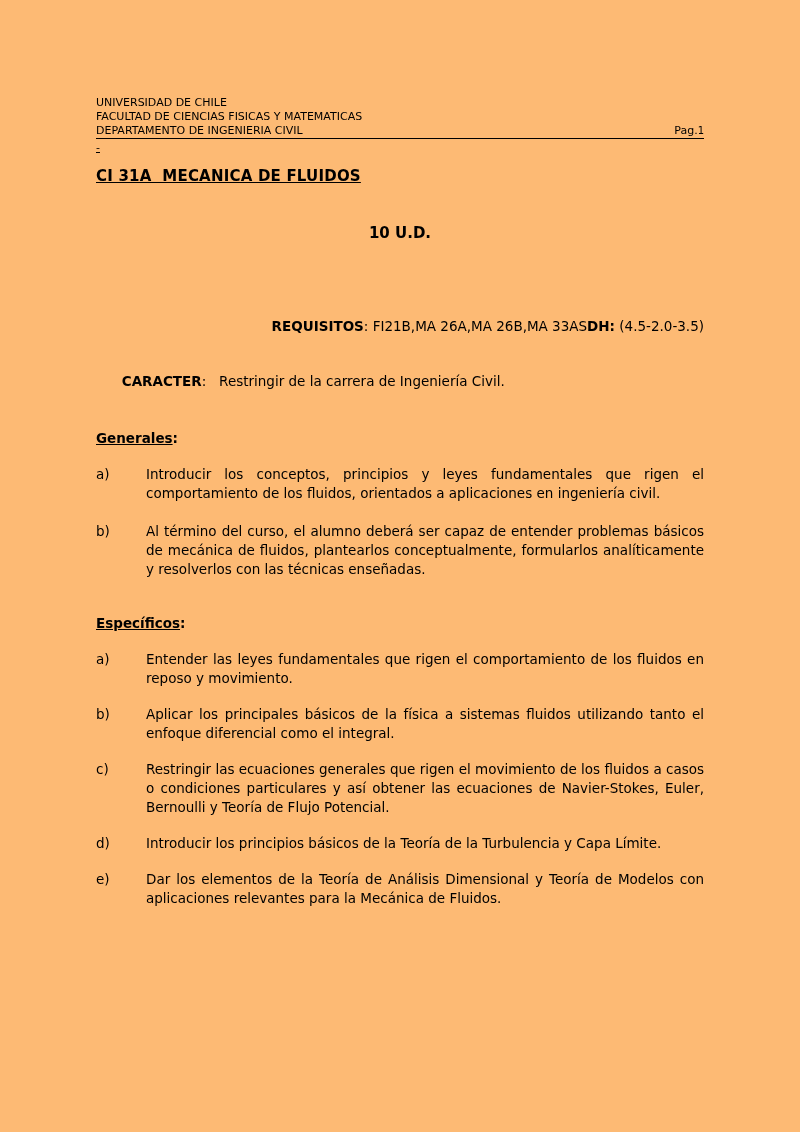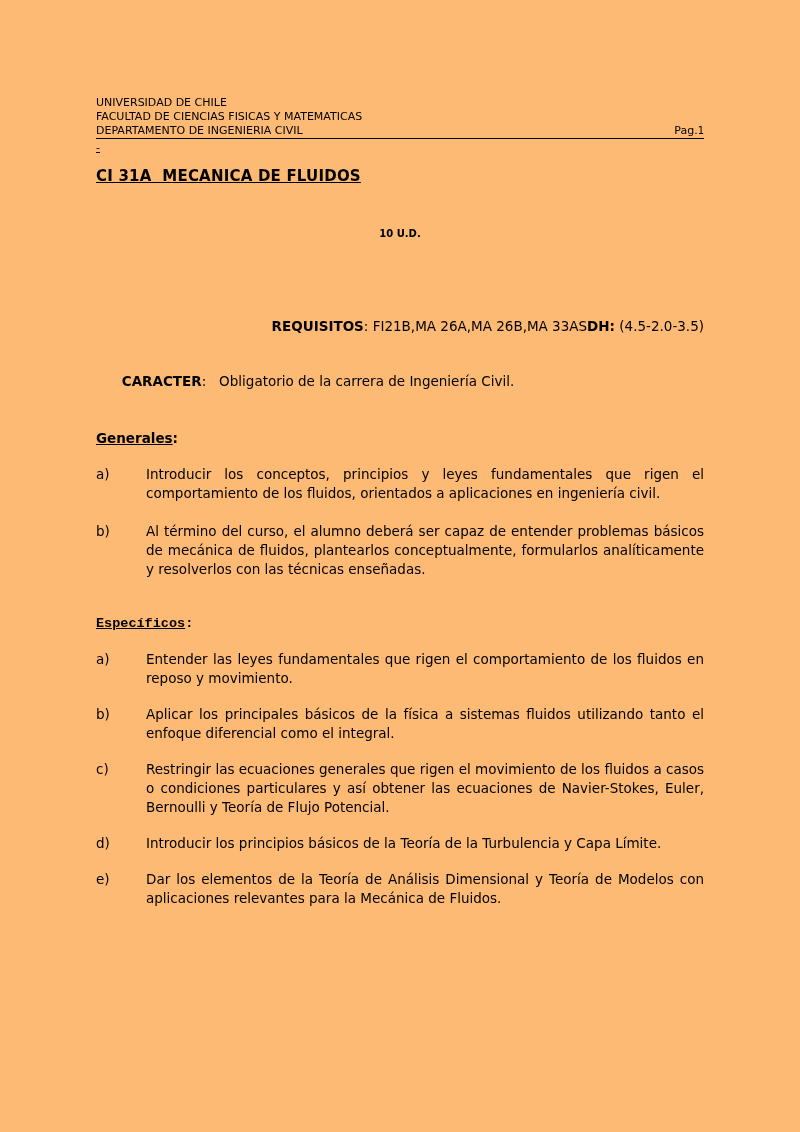--- a/index.html
+++ b/index.html
@@ -48,21 +48,21 @@
     font-size: 15px;
     font-weight: bold;
     text-decoration: underline;
     line-height: 19px;
     white-space: pre-wrap;
     letter-spacing: 0.2px;
   }
   .doc-units {
     margin-top: 38px;
     text-align: center;
-    font-size: 10px;
+    font-size: 15px;
     font-weight: bold;
     line-height: 19px;
   }
   
   .body-text { font-size: 13.5px; line-height: 19px; }
   .row-req {
     margin-top: 74px;
     display: flex;
     justify-content: flex-end;
   }
@@ -82,21 +82,21 @@
     line-height: 19px;
   }
   .list-item .lbl {
     width: 50px;
     flex: 0 0 50px;
   }
   .list-item .txt {
     flex: 1;
     text-align: justify;
   }
-  .gap-lg { margin-top: 35px; font-family: Liberation Mono, monospace; }
+  .gap-lg { margin-top: 35px; }
   .gap-md { margin-top: 19px; }
   .pre { white-space: pre-wrap; }
 </style>
 </head>
 <body>
 
 <div class="page">
   <div class="content">
 
     <div>
@@ -112,21 +112,21 @@
     <div class="doc-title">CI 31A  MECANICA DE FLUIDOS</div>
 
     <div class="doc-units">10 U.D.</div>
 
     <div class="body-text row-req">
       <span class="pre"><span class="bold">REQUISITOS</span><span>: FI21B,MA 26A,MA 26B,MA 33AS</span></span>
       <span class="pre"><span class="bold">DH:</span><span> (4.5-2.0-3.5)</span></span>
     </div>
 
     <div class="body-text row-car">
-      <span class="bold">CARACTER</span><span>:   Obligatorio de la carrera de Ingeniería Civil.</span>
+      <span class="bold">CARACTER</span><span>:   Restringir de la carrera de Ingeniería Civil.</span>
     </div>
 
 
     <div class="heading">
       <span class="u">Generales</span><span>:</span>
     </div>
 
     <div class="list-item">
       <span class="lbl">a)</span>
       <span class="txt">Introducir los conceptos, principios y leyes fundamentales que rigen el comportamiento de los fluidos, orientados a aplicaciones en ingeniería civil.</span>

